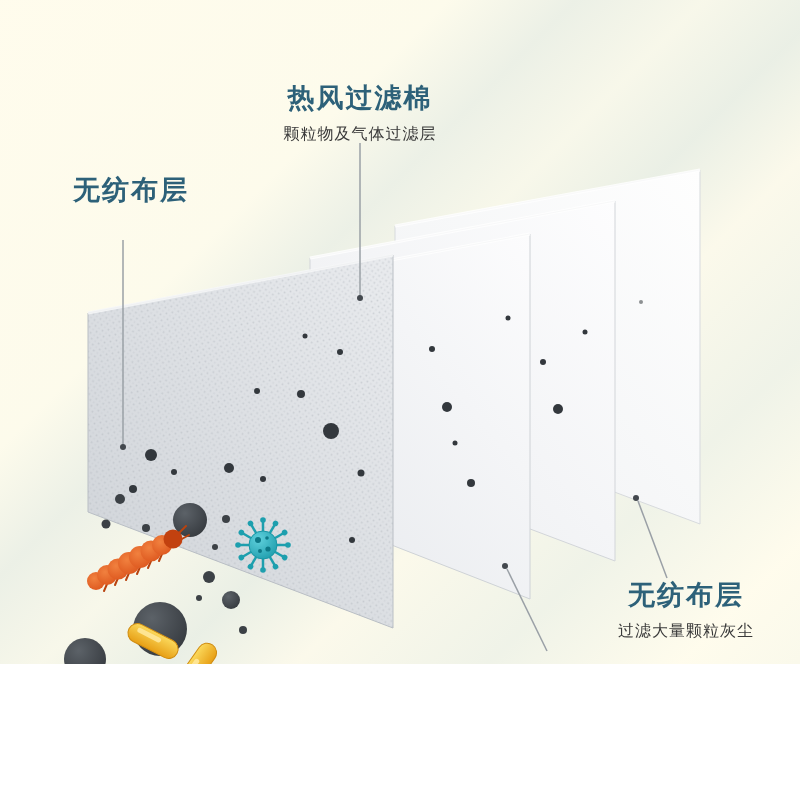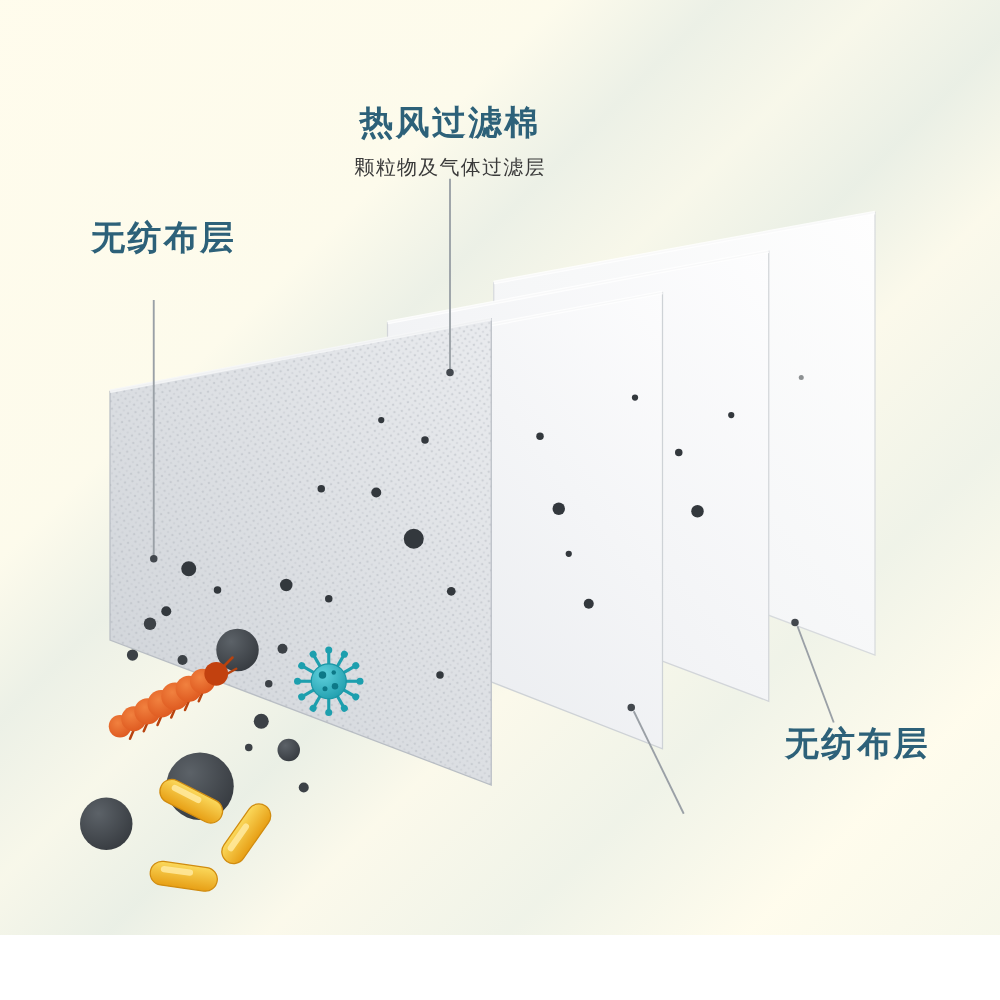--- a/index.html
+++ b/index.html
@@ -1,17 +1,17 @@
 <!DOCTYPE html>
 <html lang="zh" style="--heading: #2d6179; --subtitle: #3a3a3a; --leader: #9aa0a6; --streak: #e9f2f8; --panel-front: #d8dbdf; --dust: #3c4146; --virus: #2ab5c4; --bacteria: #e0551f; --rod-bacteria: #f0b32a;"><head>
 <meta charset="utf-8">
 <style>
   html,body { margin:0; padding:0; background:#ffffff; }
   .stage {
-    position:relative; width:800px; height:748px; overflow:hidden;
+    position:relative; width:800px; height:664px; overflow:hidden;
     background:#fde047;
     font-family:Liberation Serif, serif;
   }
   .stage svg { position:absolute; left:0; top:0; }
   .label { position:absolute; text-align:center; transform:translateX(-50%); white-space:nowrap; }
   .label .title {
     font-size:27px; font-weight:700; letter-spacing:2px;
     color:var(--heading,#2d6179);
   }
   .label .sub {
@@ -258,18 +258,19 @@
     <div class="title">热风过滤棉</div>
     <div class="sub">颗粒物及气体过滤层</div>
   </div>
 
   <div class="label label-left">
     <div class="title">无纺布层</div>
   </div>
 
   <div class="label label-right">
     <div class="title">无纺布层</div>
+    <div class="sub">过滤大量颗粒灰尘</div>
   </div>
 
   <div class="label label-bottom">
   </div>
 
 </div>
 
 </body></html>

